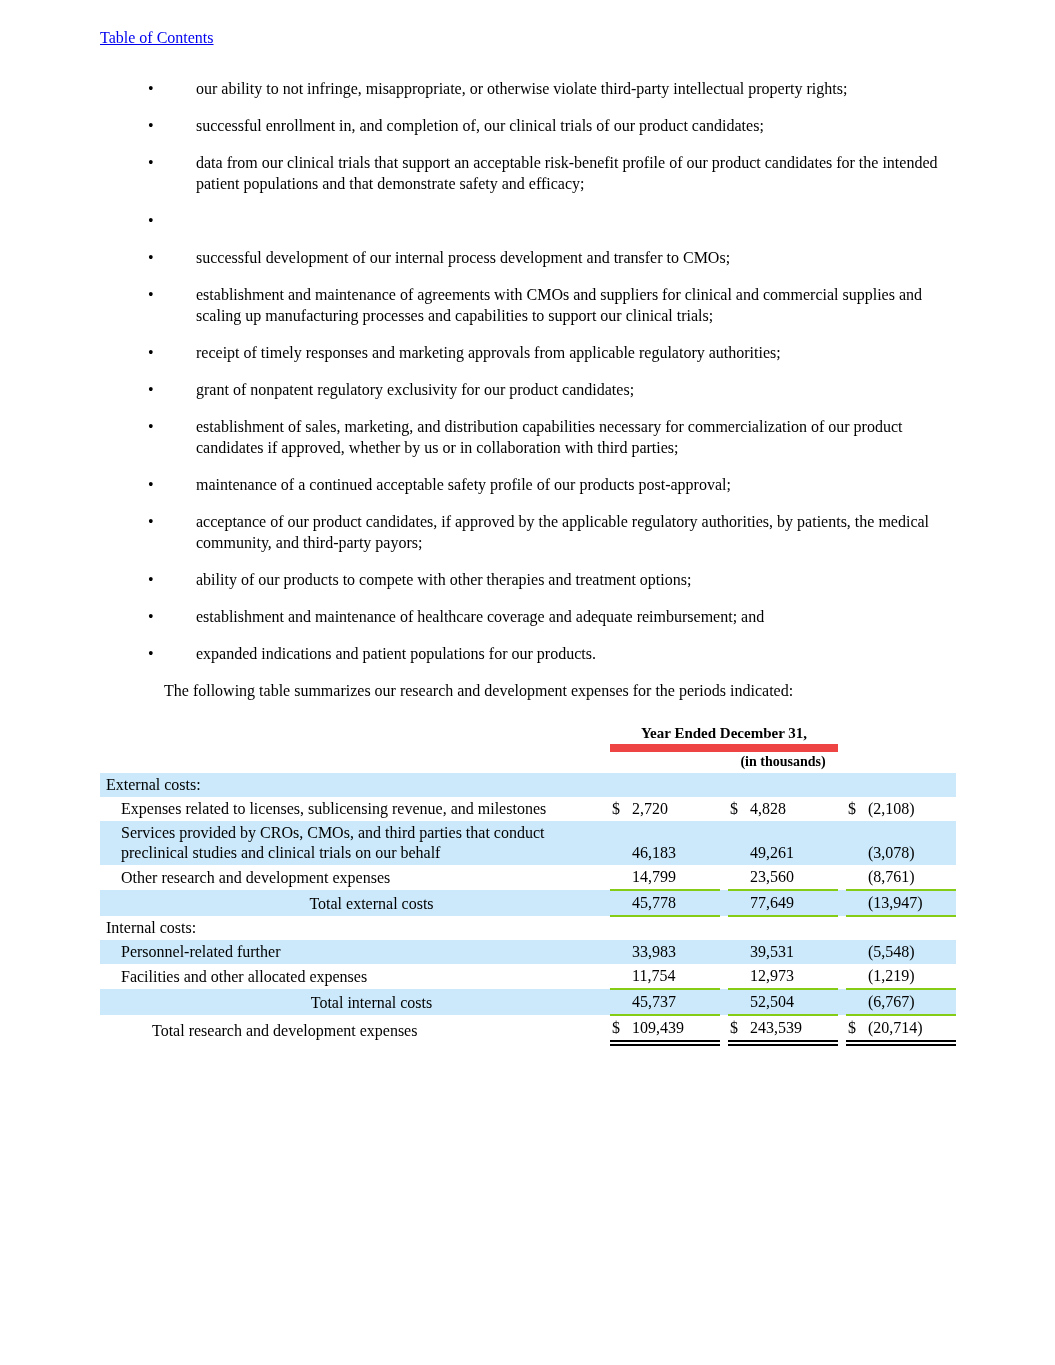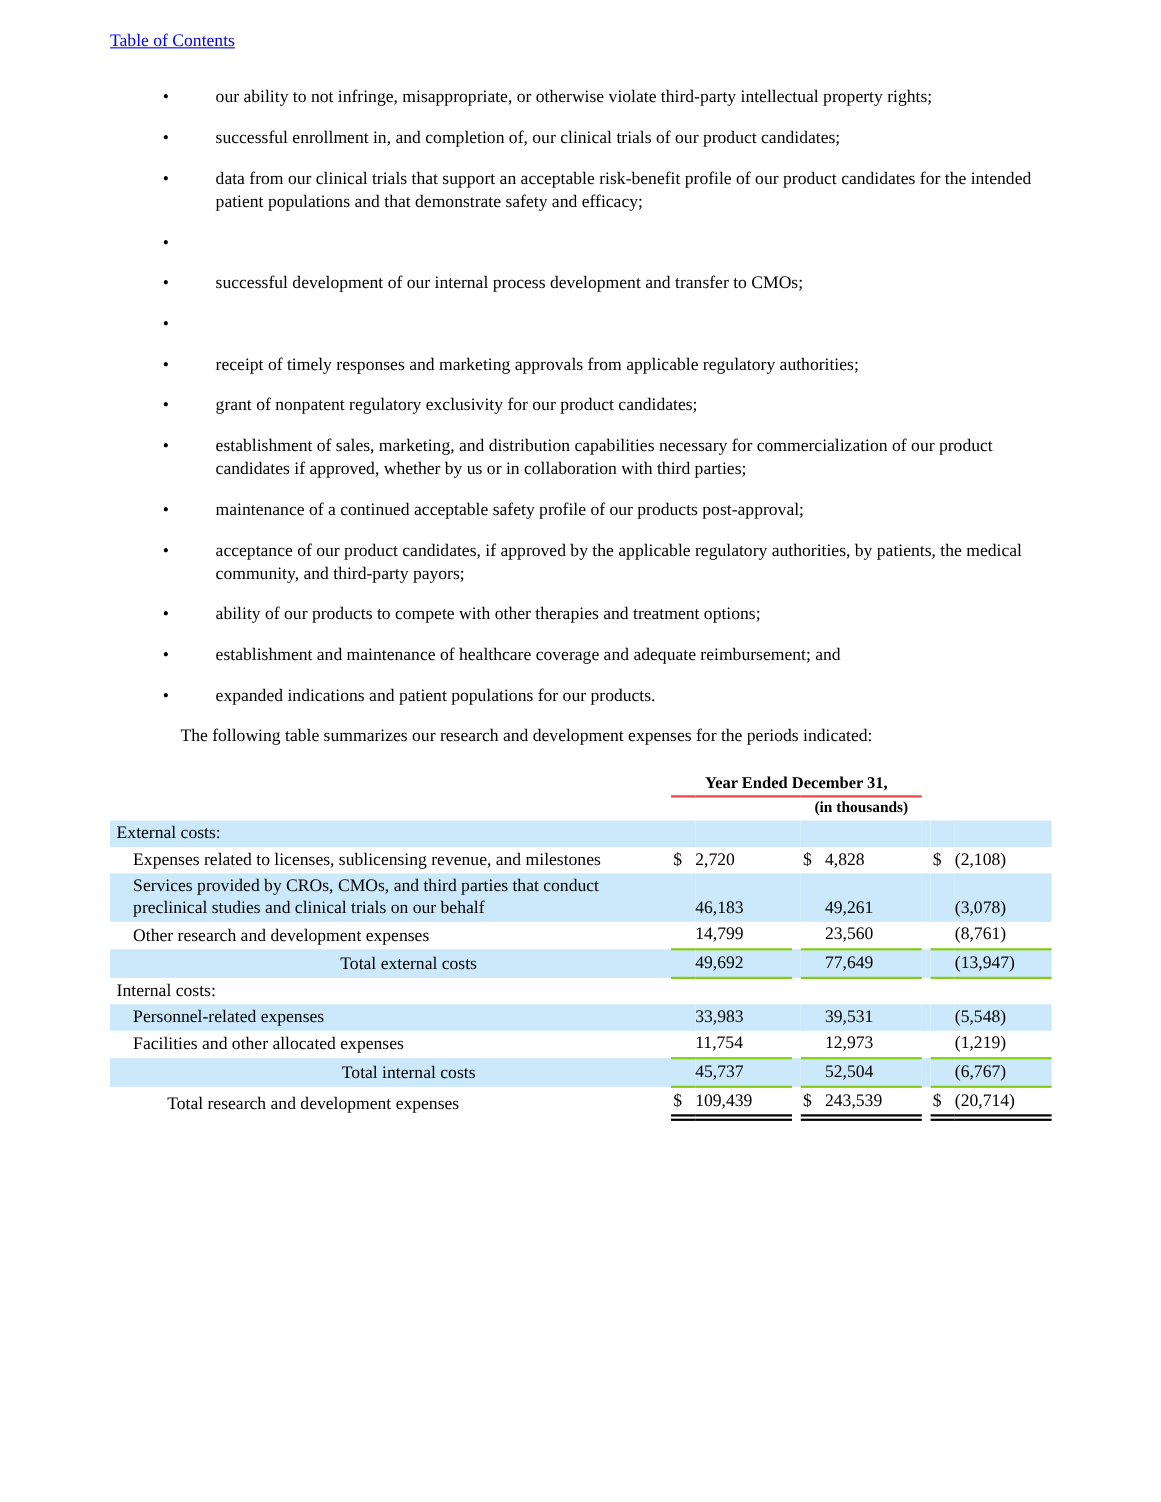--- a/index.html
+++ b/index.html
@@ -38,21 +38,21 @@
   }
   table.rd td { padding: 2px 0; vertical-align: bottom; }
   table.rd thead td {
     font-weight: bold;
     font-size: 15px;
     text-align: center;
     line-height: 18px;
     padding: 1px 0 2px 0;
   }
   table.rd .units-cell { font-size: 14px; }
-  .hb { border-bottom: 2px solid #ef4444; }        
+  .hb { border-bottom: 8px solid #ef4444; }        
   tr.hl { background: #cbe9fa; }                
   .lab { text-align: left; padding-left: 6px !important; padding-right: 4px !important; }
   .ind1 .lab { padding-left: 21px !important; }
   .ind2 .lab { padding-left: 37px !important; text-align: center; }
   .ind3 .lab { padding-left: 52px !important; }
   .c-d { text-align: left; padding-left: 2px !important; }
   .c-v { padding-right: 2px !important; }
   .bb  { border-bottom: 2px solid #84cc16; }       
   .bb2 { border-bottom: 6px double #000; }      
 
@@ -89,20 +89,21 @@
       </div>
       <div class="bullet-item">
         <span class="bullet-marker">•</span>
       </div>
       <div class="bullet-item">
         <span class="bullet-marker">•</span>
         <span class="bullet-text">successful development of our internal process development and transfer to CMOs;</span>
       </div>
       <div class="bullet-item">
         <span class="bullet-marker">•</span>
+        <span class="bullet-text">establishment and maintenance of agreements with CMOs and suppliers for clinical and commercial supplies and scaling up manufacturing processes and capabilities to support our clinical trials;</span>
       </div>
       <div class="bullet-item">
         <span class="bullet-marker">•</span>
         <span class="bullet-text">receipt of timely responses and marketing approvals from applicable regulatory authorities;</span>
       </div>
       <div class="bullet-item">
         <span class="bullet-marker">•</span>
         <span class="bullet-text">grant of nonpatent regulatory exclusivity for our product candidates;</span>
       </div>
       <div class="bullet-item">
@@ -198,41 +199,41 @@
           <td></td>
           <td class="c-d bb"></td>
           <td class="c-v bb">23,560</td>
           <td></td>
           <td class="c-d bb"></td>
           <td class="c-v bb">(8,761)</td>
         </tr>
         <tr class="hl ind2">
           <td class="lab">Total external costs</td>
           <td class="c-d bb"></td>
-          <td class="c-v bb">49,692</td>
+          <td class="c-v bb">45,778</td>
           <td></td>
           <td class="c-d bb"></td>
           <td class="c-v bb">77,649</td>
           <td></td>
           <td class="c-d bb"></td>
           <td class="c-v bb">(13,947)</td>
         </tr>
         <tr>
           <td class="lab">Internal costs:</td>
           <td class="c-d"></td>
             <td class="c-v"></td>
           <td></td>
           <td class="c-d"></td>
             <td class="c-v"></td>
           <td></td>
           <td class="c-d"></td>
             <td class="c-v"></td>
         </tr>
         <tr class="hl ind1">
-          <td class="lab">Personnel-related expenses</td>
+          <td class="lab">Personnel-related further</td>
           <td class="c-d"></td>
           <td class="c-v">33,983</td>
           <td></td>
           <td class="c-d"></td>
           <td class="c-v">39,531</td>
           <td></td>
           <td class="c-d"></td>
           <td class="c-v">(5,548)</td>
         </tr>
         <tr class="ind1">

